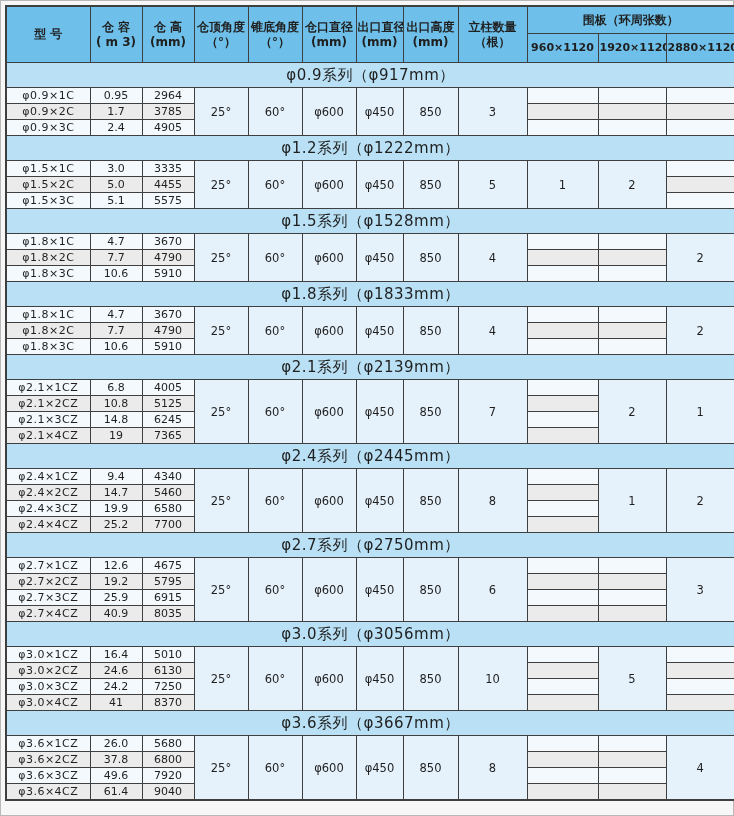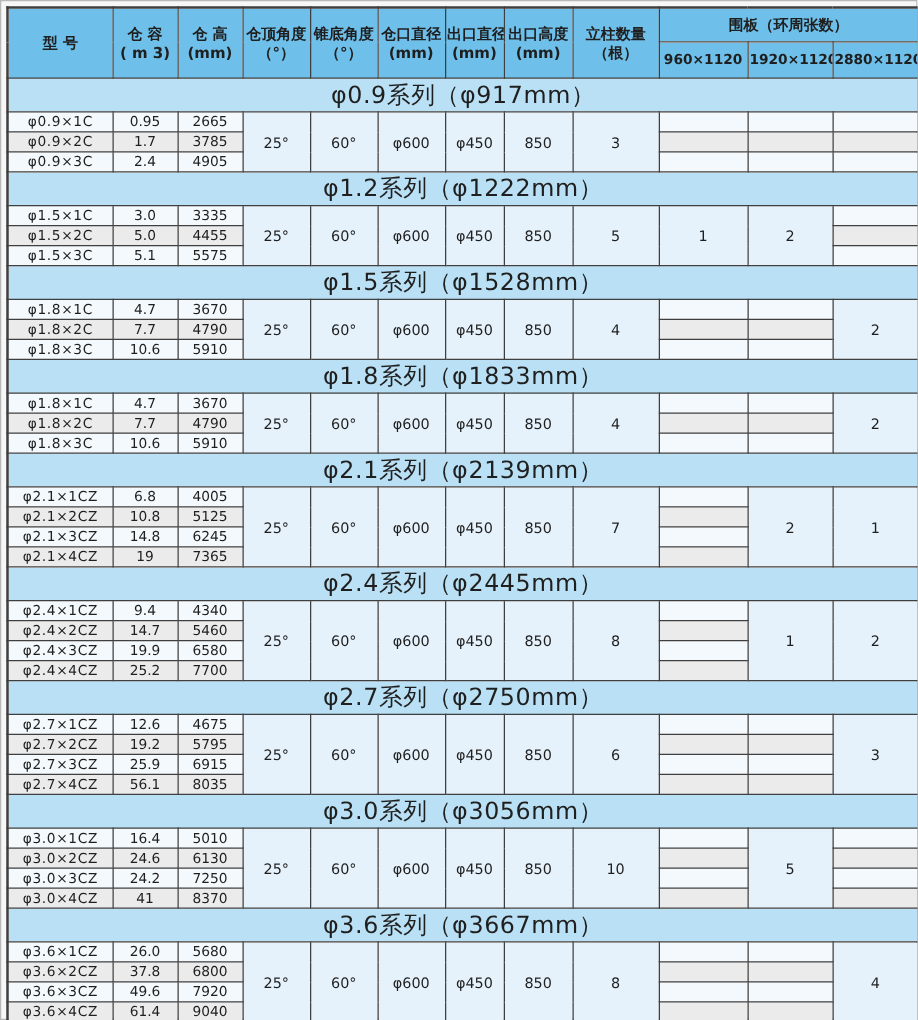--- a/index.html
+++ b/index.html
@@ -43,21 +43,21 @@
     font-weight:bold;
     font-size:12px;
     line-height:1.25;
   }
   thead tr.h-top th{height:26px;}
   thead tr.h-sub th{height:28px;font-size:11px;font-weight:bold;}
   thead th .unit{font-size:12px;font-weight:bold;}
   td.banner{
     background:var(--banner-bg);
     height:24px;
-    font-size:19px;
+    font-size:15px;
     letter-spacing:0.5px;
   }
   tbody td{height:15px;font-size:11px;}
   td.merged{background:var(--merged-bg);font-size:11.5px;}
   tr.even td.stripe{background:var(--row-light);}
   tr.odd  td.stripe{background:var(--row-gray);}
   td.model{letter-spacing:0.5px;margin-left:27px;}
 </style>
 </head>
 <body>
@@ -124,21 +124,21 @@
         <th>2880×1120</th>
       </tr>
     </thead>
   <tbody>
       <tr>
         <td class="banner" colspan="12">φ0.9系列（φ917mm）</td>
       </tr>
       <tr class="even">
         <td class="stripe model">φ0.9×1C</td>
         <td class="stripe">0.95</td>
-        <td class="stripe">2665</td>
+        <td class="stripe">2964</td>
         <td class="merged" rowspan="3">25°</td>
         <td class="merged" rowspan="3">60°</td>
         <td class="merged" rowspan="3">φ600</td>
         <td class="merged" rowspan="3">φ450</td>
         <td class="merged" rowspan="3">850</td>
         <td class="merged" rowspan="3">3</td>
         <td class="stripe"></td>
         <td class="stripe"></td>
         <td class="stripe"></td>
       </tr>
@@ -345,21 +345,21 @@
       </tr>
       <tr class="even">
         <td class="stripe model">φ2.7×3CZ</td>
         <td class="stripe">25.9</td>
         <td class="stripe">6915</td>
         <td class="stripe"></td>
         <td class="stripe"></td>
       </tr>
       <tr class="odd">
         <td class="stripe model">φ2.7×4CZ</td>
-        <td class="stripe">56.1</td>
+        <td class="stripe">40.9</td>
         <td class="stripe">8035</td>
         <td class="stripe"></td>
         <td class="stripe"></td>
       </tr>
       <tr>
         <td class="banner" colspan="12">φ3.0系列（φ3056mm）</td>
       </tr>
       <tr class="even">
         <td class="stripe model">φ3.0×1CZ</td>
         <td class="stripe">16.4</td>

